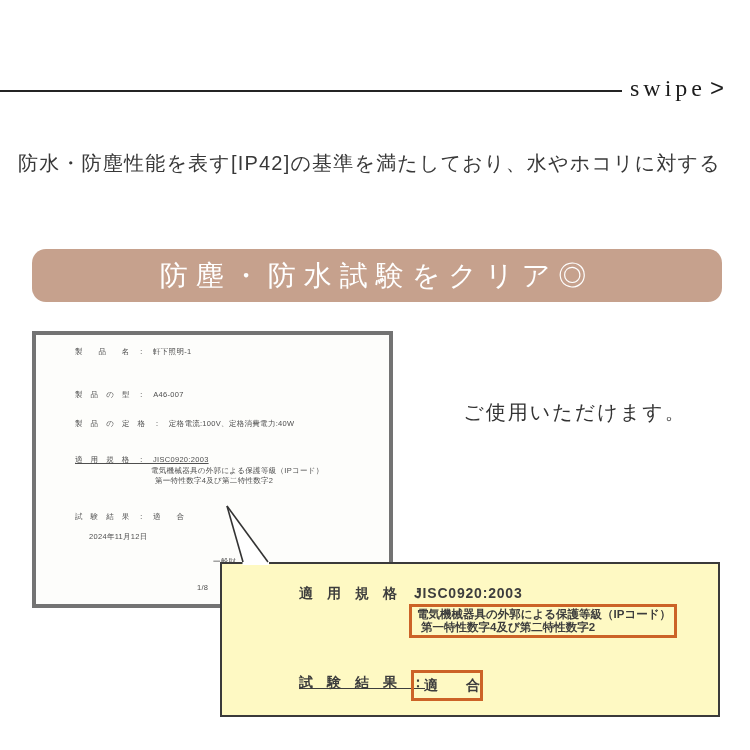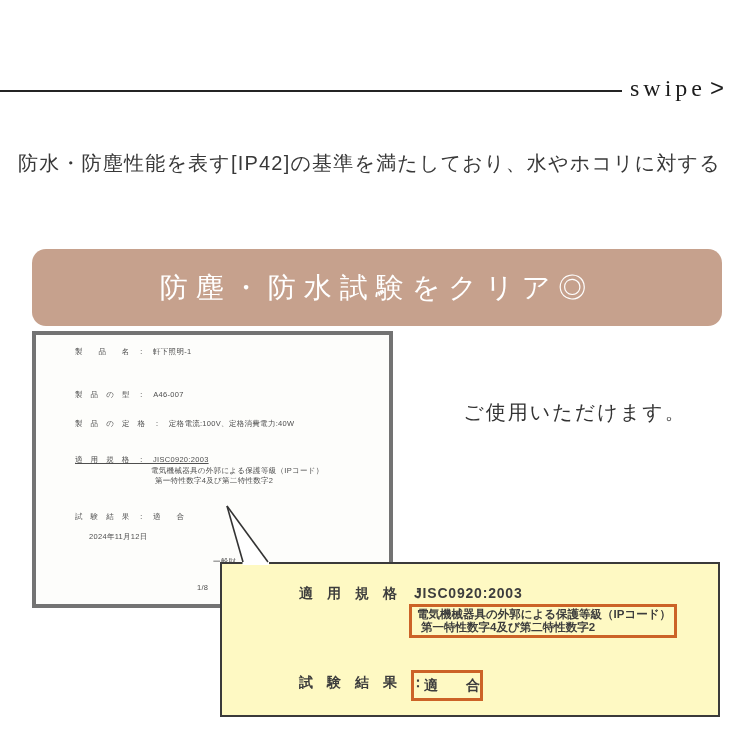--- a/index.html
+++ b/index.html
@@ -13,21 +13,21 @@
     position:absolute;left:630px;top:74px;width:112px;
     font-family:"Liberation Serif",serif;font-size:24px;letter-spacing:4px;color:#1c1c1c;
     white-space:nowrap;
   }
   .swipe-wrap .chev{font-family:"Liberation Sans",sans-serif;font-weight:300;margin-left:4px;}
   
   .intro{position:absolute;left:18px;top:146px;font-size:20px;line-height:34px;
     letter-spacing:1.2px;color:#383838;white-space:nowrap;}
   
   .banner{
-    position:absolute;left:32px;top:249px;width:690px;height:77px;border-radius:14px;
+    position:absolute;left:32px;top:249px;width:690px;height:53px;border-radius:14px;
     background:#c6a18d;display:flex;align-items:center;justify-content:center;
   }
   .banner span{font-size:28px;letter-spacing:8px;color:#ffffff;font-weight:300;white-space:nowrap;}
   
   .cert{
     position:absolute;left:32px;top:331px;width:361px;height:277px;box-sizing:border-box;
     border:4px solid #737373;background:#fdfdfb;z-index:1;
   }
   .cert .cl{position:absolute;font-size:7.5px;color:#4e4e4e;white-space:nowrap;letter-spacing:0.3px;}
   .cl0{left:39px;top:12px;}
@@ -51,21 +51,21 @@
     border:2px solid #3a3a3a;background:#fef9c3;z-index:2;
   }
   .callout .lbl{position:absolute;font-size:14px;color:#3d3d3d;font-weight:600;white-space:nowrap;}
   .co-l1{left:77px;top:21px;}
   .co-v1{position:absolute;left:192px;top:21px;font-size:14px;font-weight:700;
     letter-spacing:0.8px;color:#3d3d3d;white-space:nowrap;}
   .hl-box{position:absolute;box-sizing:border-box;border:3px solid #cc6327;background:transparent;}
   .hl1{left:187px;top:40px;width:268px;height:34px;padding:1px 5px;}
   .hl1 div{font-size:11.5px;line-height:13px;font-weight:700;color:#3d3d3d;white-space:nowrap;}
   .hl1 .ind{padding-left:4px;}
-  .co-l2{left:77px;top:110px;}
+  .co-l2{left:77px;top:110px;text-decoration:underline;}
   .hl2{left:189px;top:106px;width:72px;height:31px;display:flex;align-items:center;justify-content:flex-end;}
   .hl2 span{font-size:14px;font-weight:700;color:#3d3d3d;white-space:nowrap;}
   
   .pointer{position:absolute;left:215px;top:500px;z-index:3;}
 </style>
 </head>
 <body>
 
 <div id="app">
 

